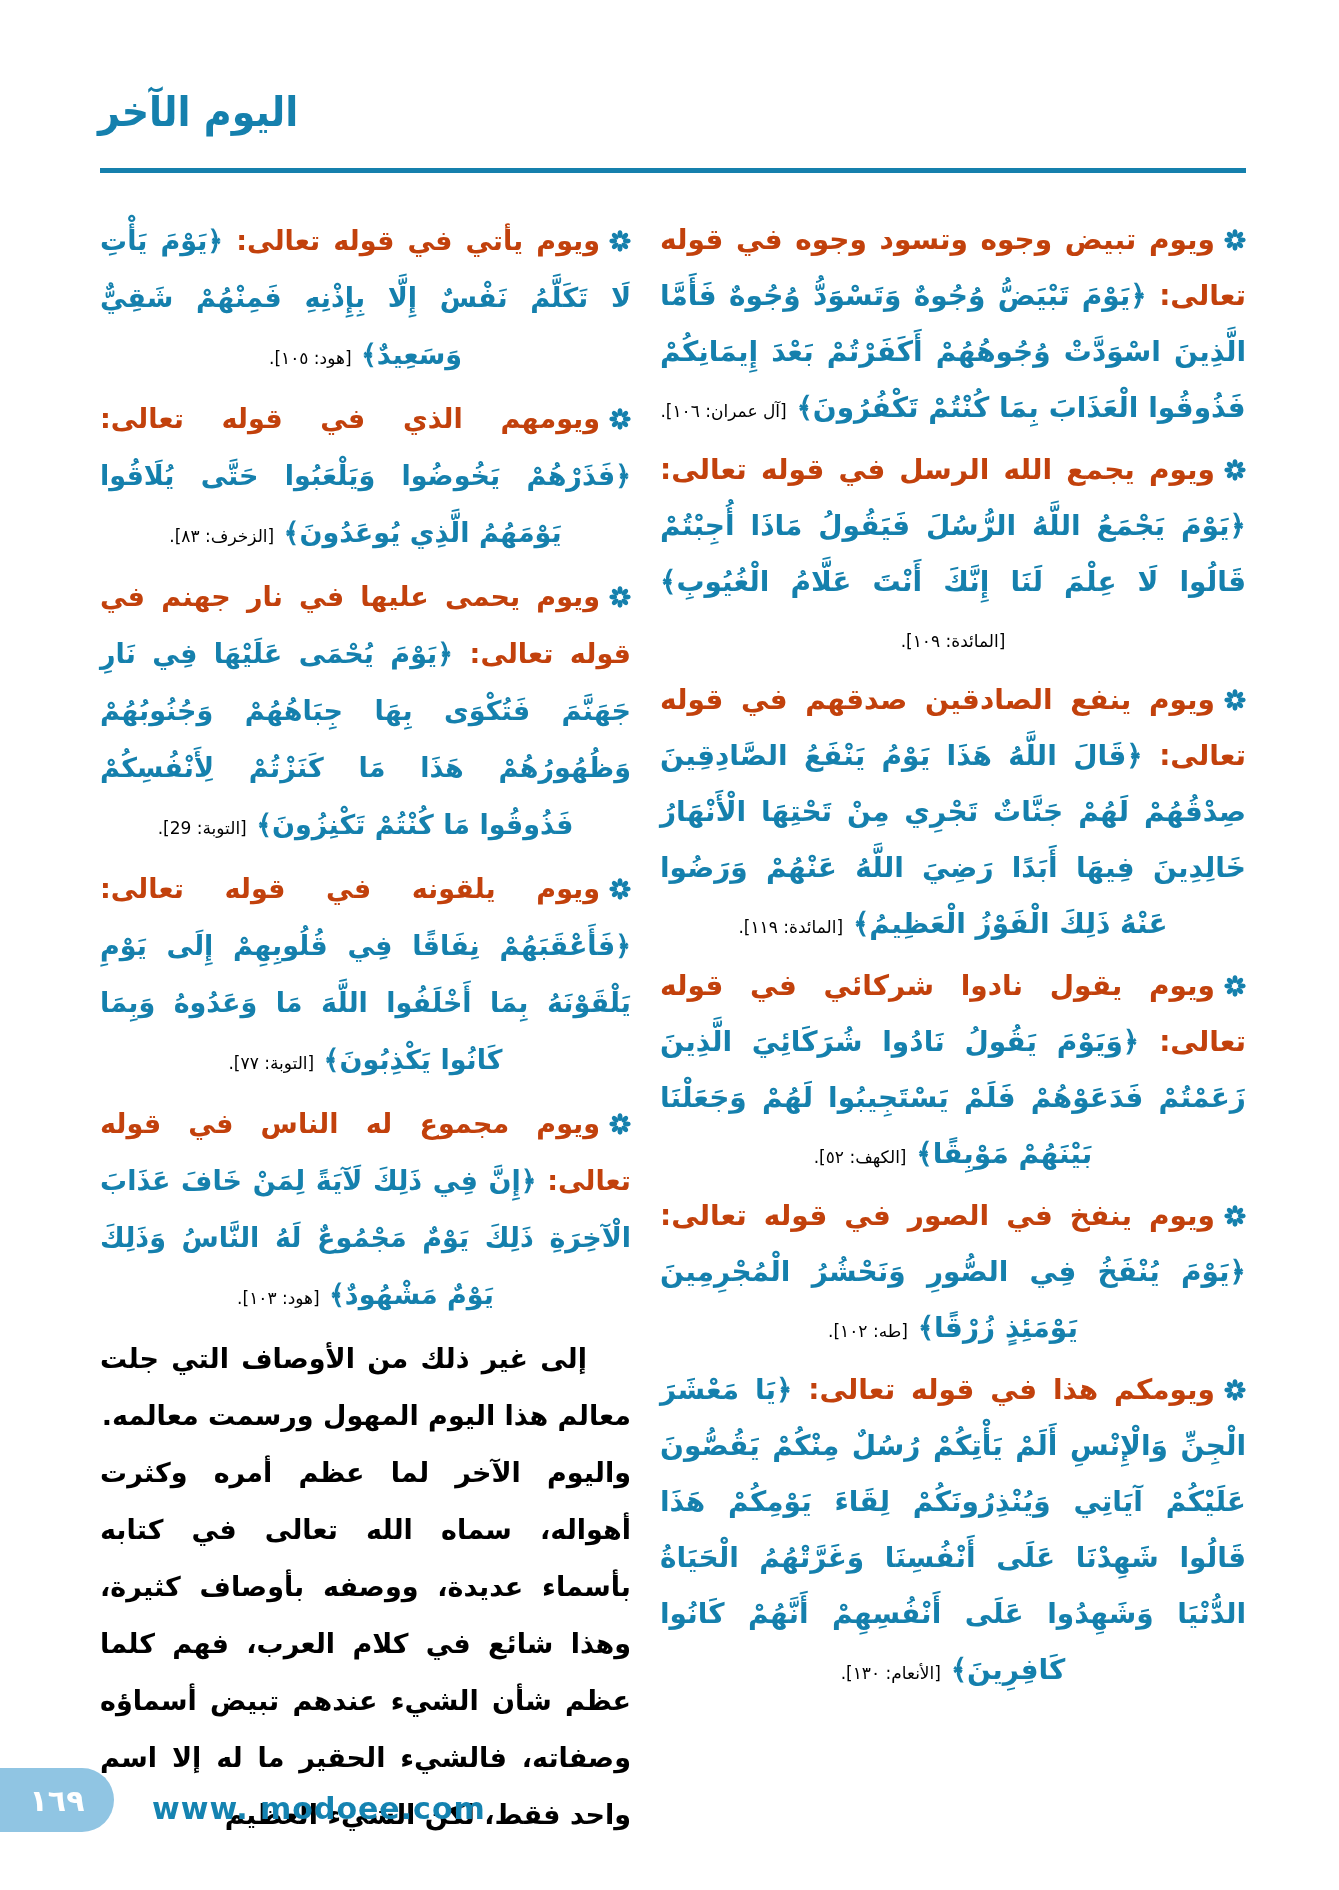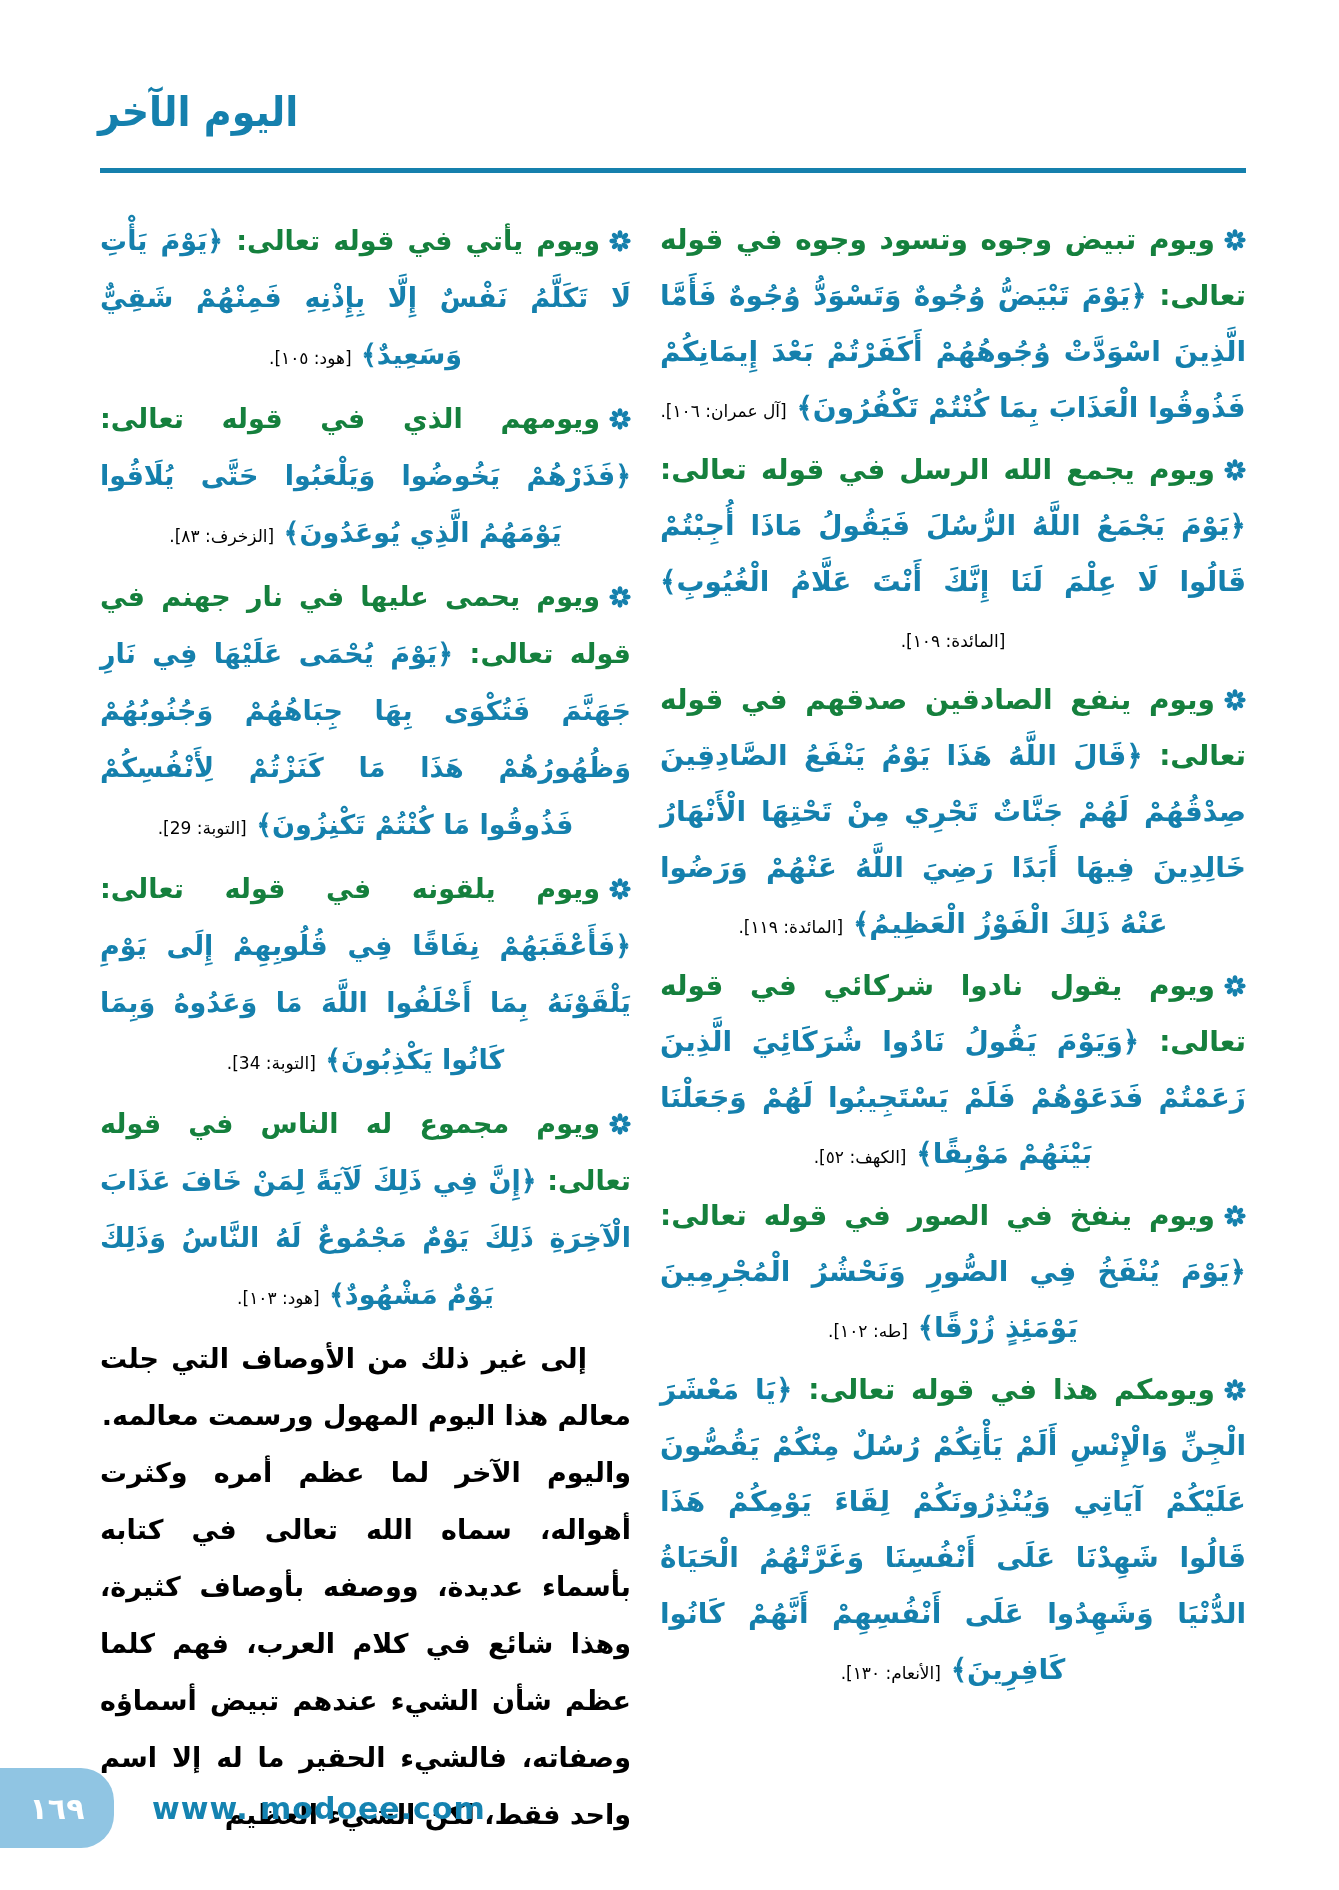--- a/index.html
+++ b/index.html
@@ -60,37 +60,37 @@
     text-align-last: center;
   }
   .flower {
     display: inline-block;
     width: 22px;
     height: 22px;
     margin-left: 9px;
     vertical-align: -2px;
   }
   .flower svg { display: block; }
-  .intro { color: #15803d; }
+  .intro { color: #c2410c; }
   .quran { color: #1580ad; }
   .ref {
     font-weight: normal;
     font-size: 17px;
     color: #000;
     white-space: nowrap;
   }
   .prose { margin: 0; text-align: justify; }
   .prose-indent { text-indent: 44px; }
   
   .page-badge {
     position: absolute;
     left: 0;
     top: 1768px;
     width: 114px;
-    height: 80px;
+    height: 64px;
     background: #90c5e3;
     border-radius: 0 33px 33px 0;
     display: flex;
     align-items: center;
     justify-content: center;
     color: #ffffff;
     font-size: 30px;
     font-weight: bold;
     direction: rtl;
   }
@@ -288,21 +288,21 @@
             <g transform="rotate(45 12 12)">
               <ellipse cx="12" cy="4.6" rx="2.7" ry="4.2"></ellipse>
               <ellipse cx="12" cy="19.4" rx="2.7" ry="4.2"></ellipse>
               <ellipse cx="4.6" cy="12" rx="4.2" ry="2.7"></ellipse>
               <ellipse cx="19.4" cy="12" rx="4.2" ry="2.7"></ellipse>
             </g>
           </g>
           <circle cx="12" cy="12" r="2.5" fill="#ffffff"></circle>
         </svg></span><span class="intro">ويوم يلقونه في قوله تعالى:</span>
     <span class="quran">﴿فَأَعْقَبَهُمْ نِفَاقًا فِي قُلُوبِهِمْ إِلَى يَوْمِ يَلْقَوْنَهُ بِمَا أَخْلَفُوا اللَّهَ مَا وَعَدُوهُ وَبِمَا كَانُوا يَكْذِبُونَ﴾</span>
-    <span class="ref">[التوبة: 34].</span></p>
+    <span class="ref">[التوبة: ٧٧].</span></p>
 
   <p class="vpara"><span class="flower"><svg viewBox="0 0 24 24" width="22" height="22" aria-hidden="true">
           <g fill="#1580ad">
             <ellipse cx="12" cy="4.6" rx="2.7" ry="4.2"></ellipse>
             <ellipse cx="12" cy="19.4" rx="2.7" ry="4.2"></ellipse>
             <ellipse cx="4.6" cy="12" rx="4.2" ry="2.7"></ellipse>
             <ellipse cx="19.4" cy="12" rx="4.2" ry="2.7"></ellipse>
             <g transform="rotate(45 12 12)">
               <ellipse cx="12" cy="4.6" rx="2.7" ry="4.2"></ellipse>
               <ellipse cx="12" cy="19.4" rx="2.7" ry="4.2"></ellipse>

